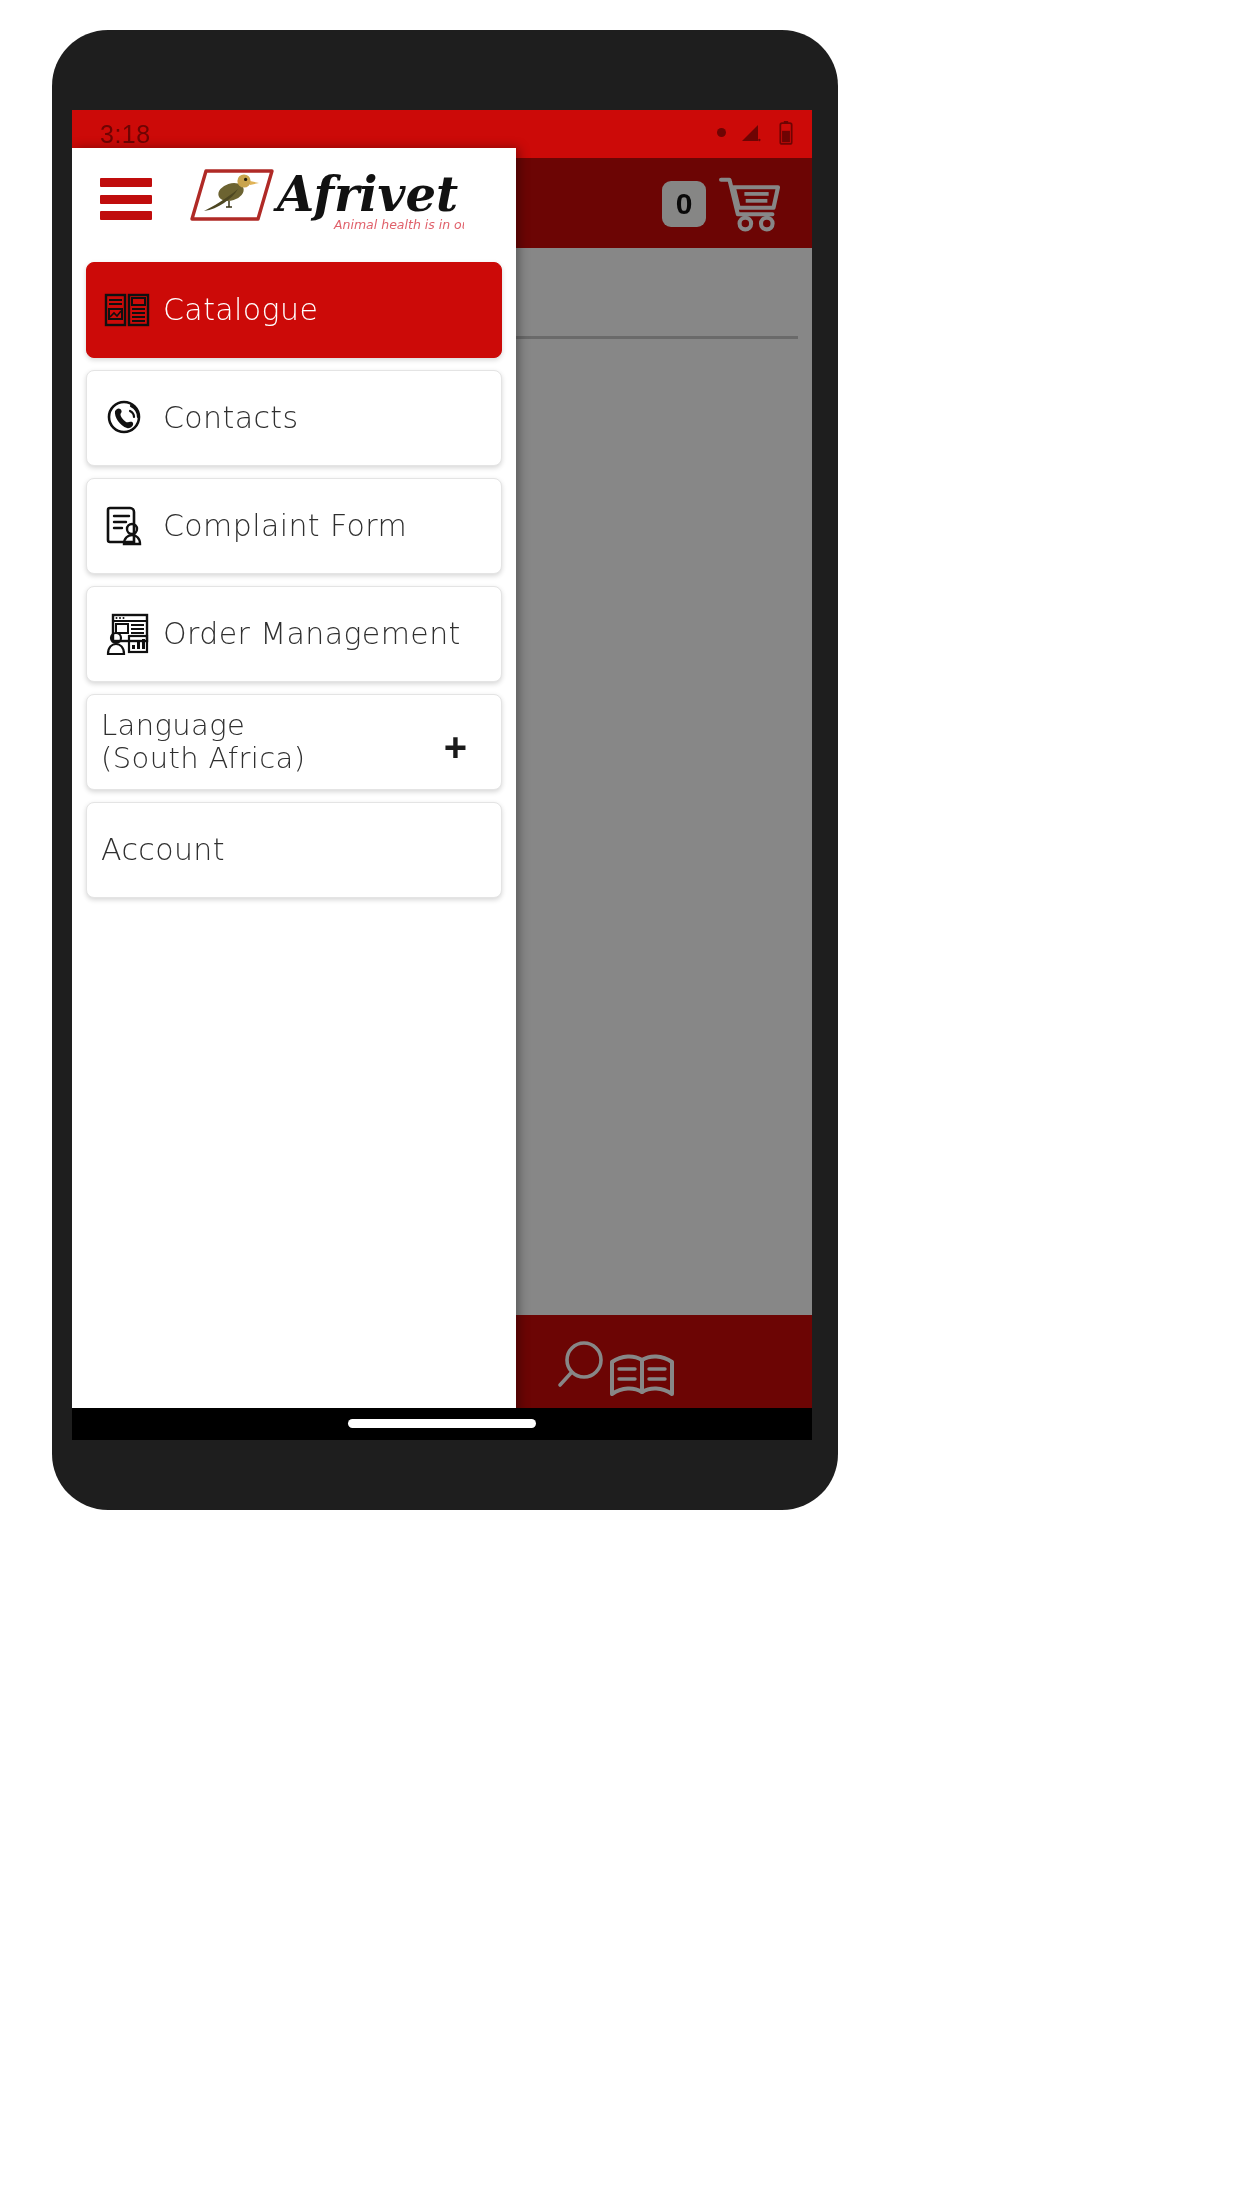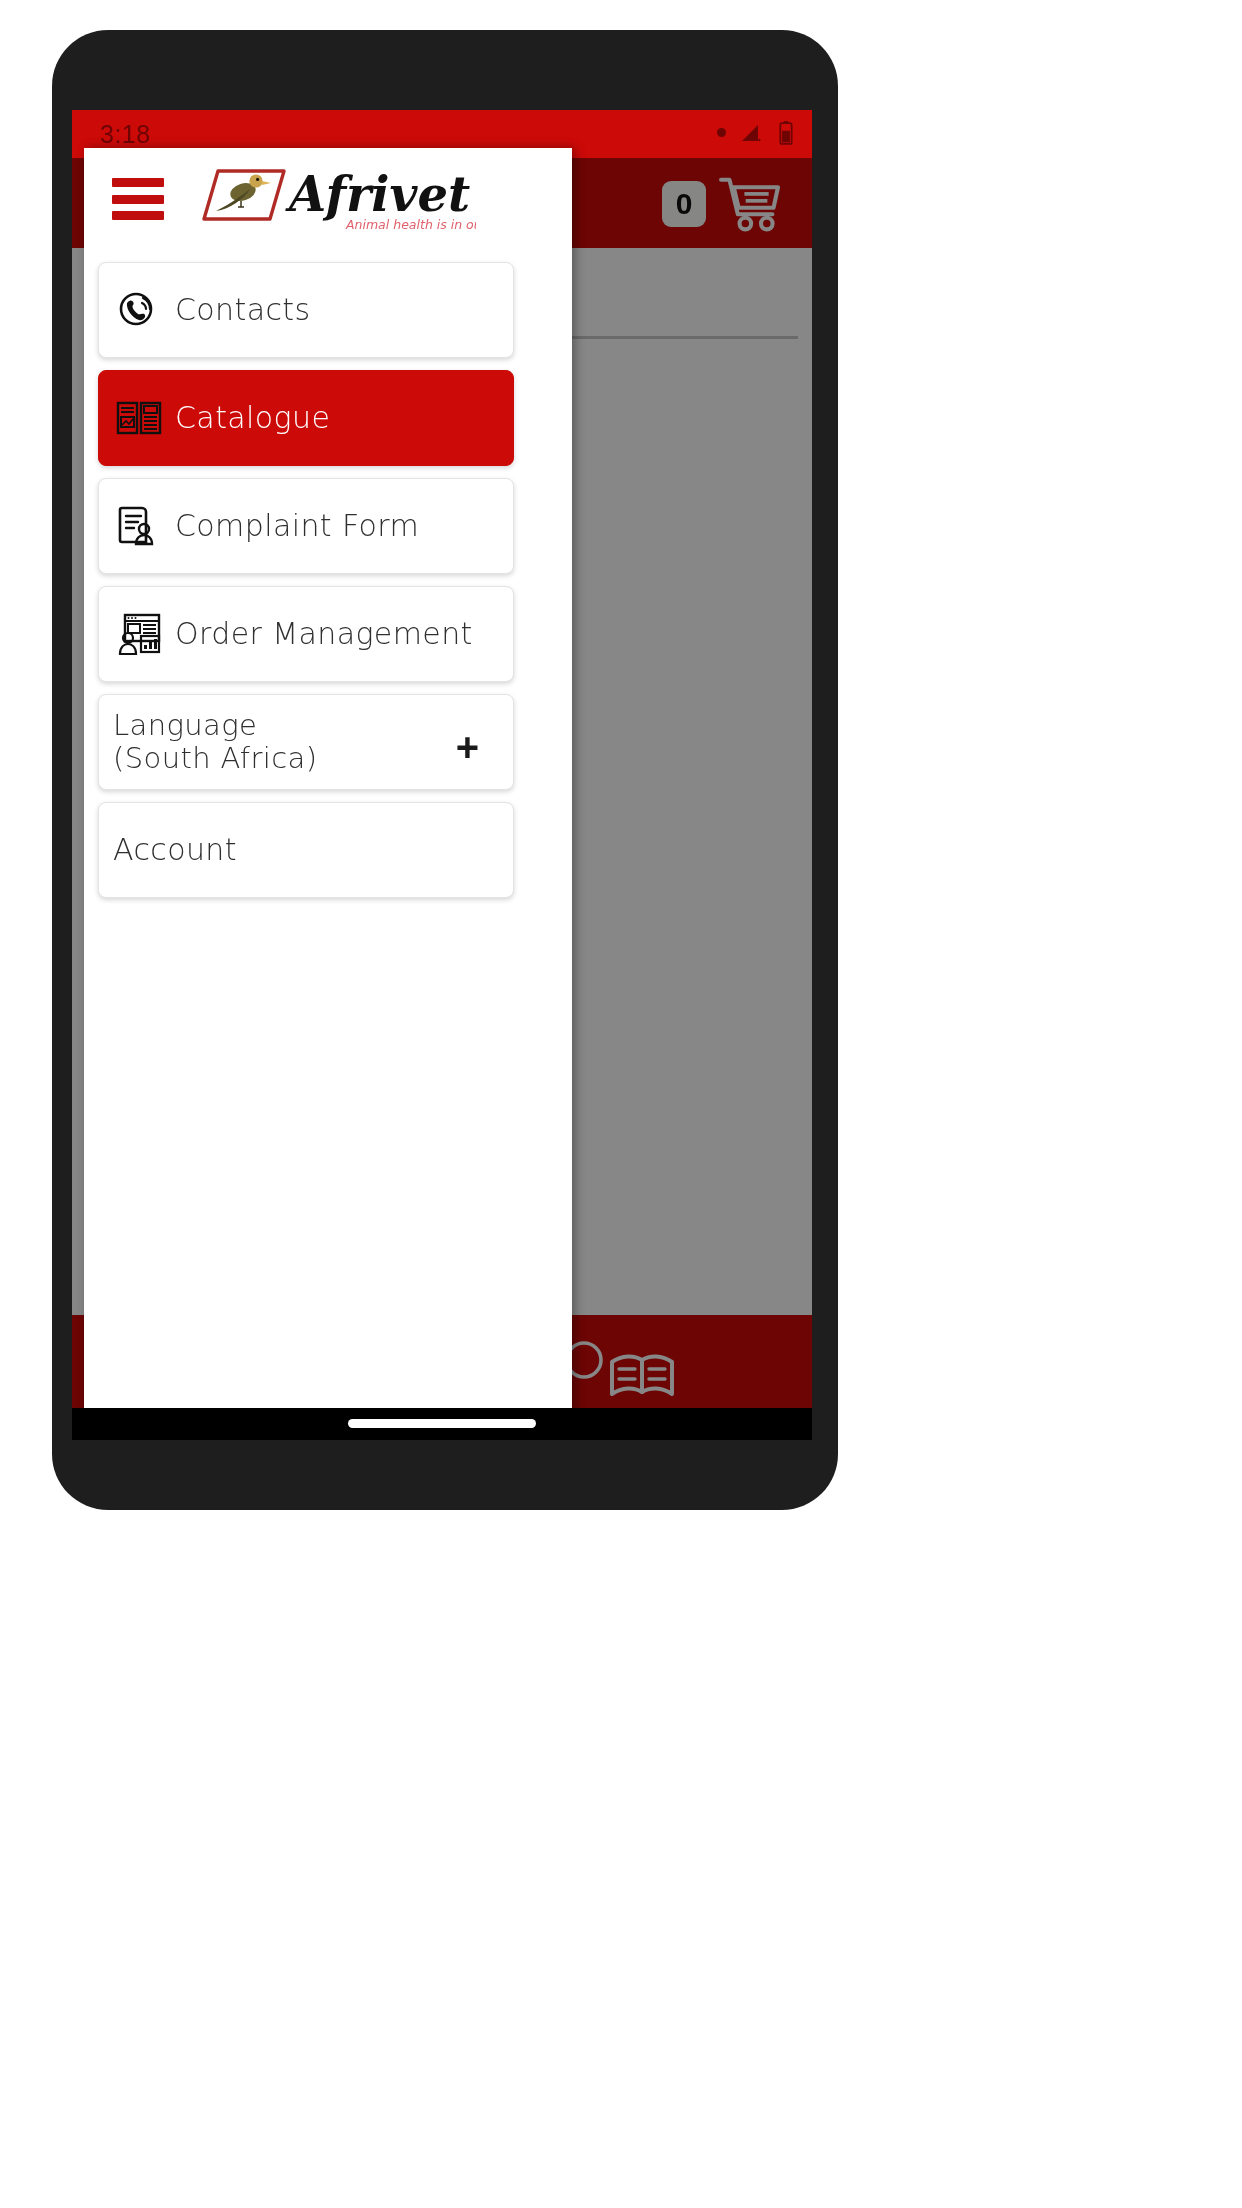--- a/index.html
+++ b/index.html
@@ -96,22 +96,22 @@
 
   
   #scrim {
     position: absolute; left: 0; top: 48px;
     width: 740px; height: 1270px;
     background: rgba(0,0,0,0.47);
   }
 
   
   #drawer {
-    position: absolute; left: 12px; top: 38px;
-    width: 488px; height: 1280px;
+    position: absolute; left: 0; top: 38px;
+    width: 444px; height: 1280px;
     background: #ffffff;
     box-shadow: 3px 0 10px rgba(0,0,0,0.35);
     overflow: hidden;
   }
   #drawer-header {
     position: absolute; left: 0; top: 0;
     width: 444px; height: 102px;
     display: flex; align-items: center;
   }
   #hamburger {
@@ -277,50 +277,50 @@
           </g>
 
           <text x="103" y="52" font-family="'DejaVu Serif', serif" font-size="48" font-style="italic" font-weight="bold" fill="#111111">Afrivet</text>
 
           <text x="160" y="70" font-family="'DejaVu Sans', sans-serif" font-size="12.5" font-style="italic" fill="#e0616b">Animal health is in our DNA</text>
         </svg>
       </div>
     </div>
 
     <div id="menu-list">
-
-      <div class="menu-card">
-        <span class="menu-icon">
-          <svg width="46" height="44" viewBox="0 0 46 44">
-            <circle cx="20" cy="21" r="15" fill="none" stroke="#101010" stroke-width="2.6"></circle>
-            <path d="M13 13 c3-2 6 2 4 4 c-2 2 2 7 5 9 c2 1 6-2 7 1 c1 3-3 6-6 5 c-7-2-13-11-12-17 z" fill="#101010"></path>
-            <path d="M27 10 c4 2 7 6 7 11" fill="none" stroke="#101010" stroke-width="2.2" stroke-linecap="round"></path>
-            <path d="M26 15 c2 1 4 3 4 6" fill="none" stroke="#101010" stroke-width="2.2" stroke-linecap="round"></path>
-          </svg>
-        </span>
-        <span class="menu-label">Contacts</span>
-      </div>
 
       <div class="menu-card active">
         <span class="menu-icon">
           <svg width="46" height="40" viewBox="0 0 46 40">
             <rect x="2" y="5" width="19" height="30" fill="none" stroke="#101010" stroke-width="2.4"></rect>
             <rect x="25" y="5" width="19" height="30" fill="none" stroke="#101010" stroke-width="2.4"></rect>
             <line x1="5" y1="10" x2="18" y2="10" stroke="#101010" stroke-width="2"></line>
             <line x1="5" y1="14" x2="18" y2="14" stroke="#101010" stroke-width="2"></line>
             <rect x="5" y="19" width="13" height="10" fill="none" stroke="#101010" stroke-width="2"></rect>
             <path d="M6 27 L10 23 L13 26 L17 21" fill="none" stroke="#101010" stroke-width="1.6"></path>
             <rect x="28" y="8" width="13" height="7" fill="none" stroke="#101010" stroke-width="2"></rect>
             <line x1="28" y1="19" x2="41" y2="19" stroke="#101010" stroke-width="2"></line>
             <line x1="28" y1="23" x2="41" y2="23" stroke="#101010" stroke-width="2"></line>
             <line x1="28" y1="27" x2="41" y2="27" stroke="#101010" stroke-width="2"></line>
             <line x1="28" y1="31" x2="41" y2="31" stroke="#101010" stroke-width="2"></line>
           </svg>
         </span>
         <span class="menu-label">Catalogue</span>
+      </div>
+
+      <div class="menu-card">
+        <span class="menu-icon">
+          <svg width="46" height="44" viewBox="0 0 46 44">
+            <circle cx="20" cy="21" r="15" fill="none" stroke="#101010" stroke-width="2.6"></circle>
+            <path d="M13 13 c3-2 6 2 4 4 c-2 2 2 7 5 9 c2 1 6-2 7 1 c1 3-3 6-6 5 c-7-2-13-11-12-17 z" fill="#101010"></path>
+            <path d="M27 10 c4 2 7 6 7 11" fill="none" stroke="#101010" stroke-width="2.2" stroke-linecap="round"></path>
+            <path d="M26 15 c2 1 4 3 4 6" fill="none" stroke="#101010" stroke-width="2.2" stroke-linecap="round"></path>
+          </svg>
+        </span>
+        <span class="menu-label">Contacts</span>
       </div>
 
 
       <div class="menu-card">
         <span class="menu-icon">
           <svg width="46" height="44" viewBox="0 0 46 44">
             <path d="M6 4 h20 a4 4 0 0 1 4 4 v30 h-24 a2 2 0 0 1 -2 -2 v-30 a2 2 0 0 1 2 -2 z" fill="none" stroke="#101010" stroke-width="2.6"></path>
             <line x1="10" y1="12" x2="25" y2="12" stroke="#101010" stroke-width="2.4" stroke-linecap="round"></line>
             <line x1="10" y1="18" x2="22" y2="18" stroke="#101010" stroke-width="2.4" stroke-linecap="round"></line>
             <line x1="10" y1="24" x2="18" y2="24" stroke="#101010" stroke-width="2.4" stroke-linecap="round"></line>

